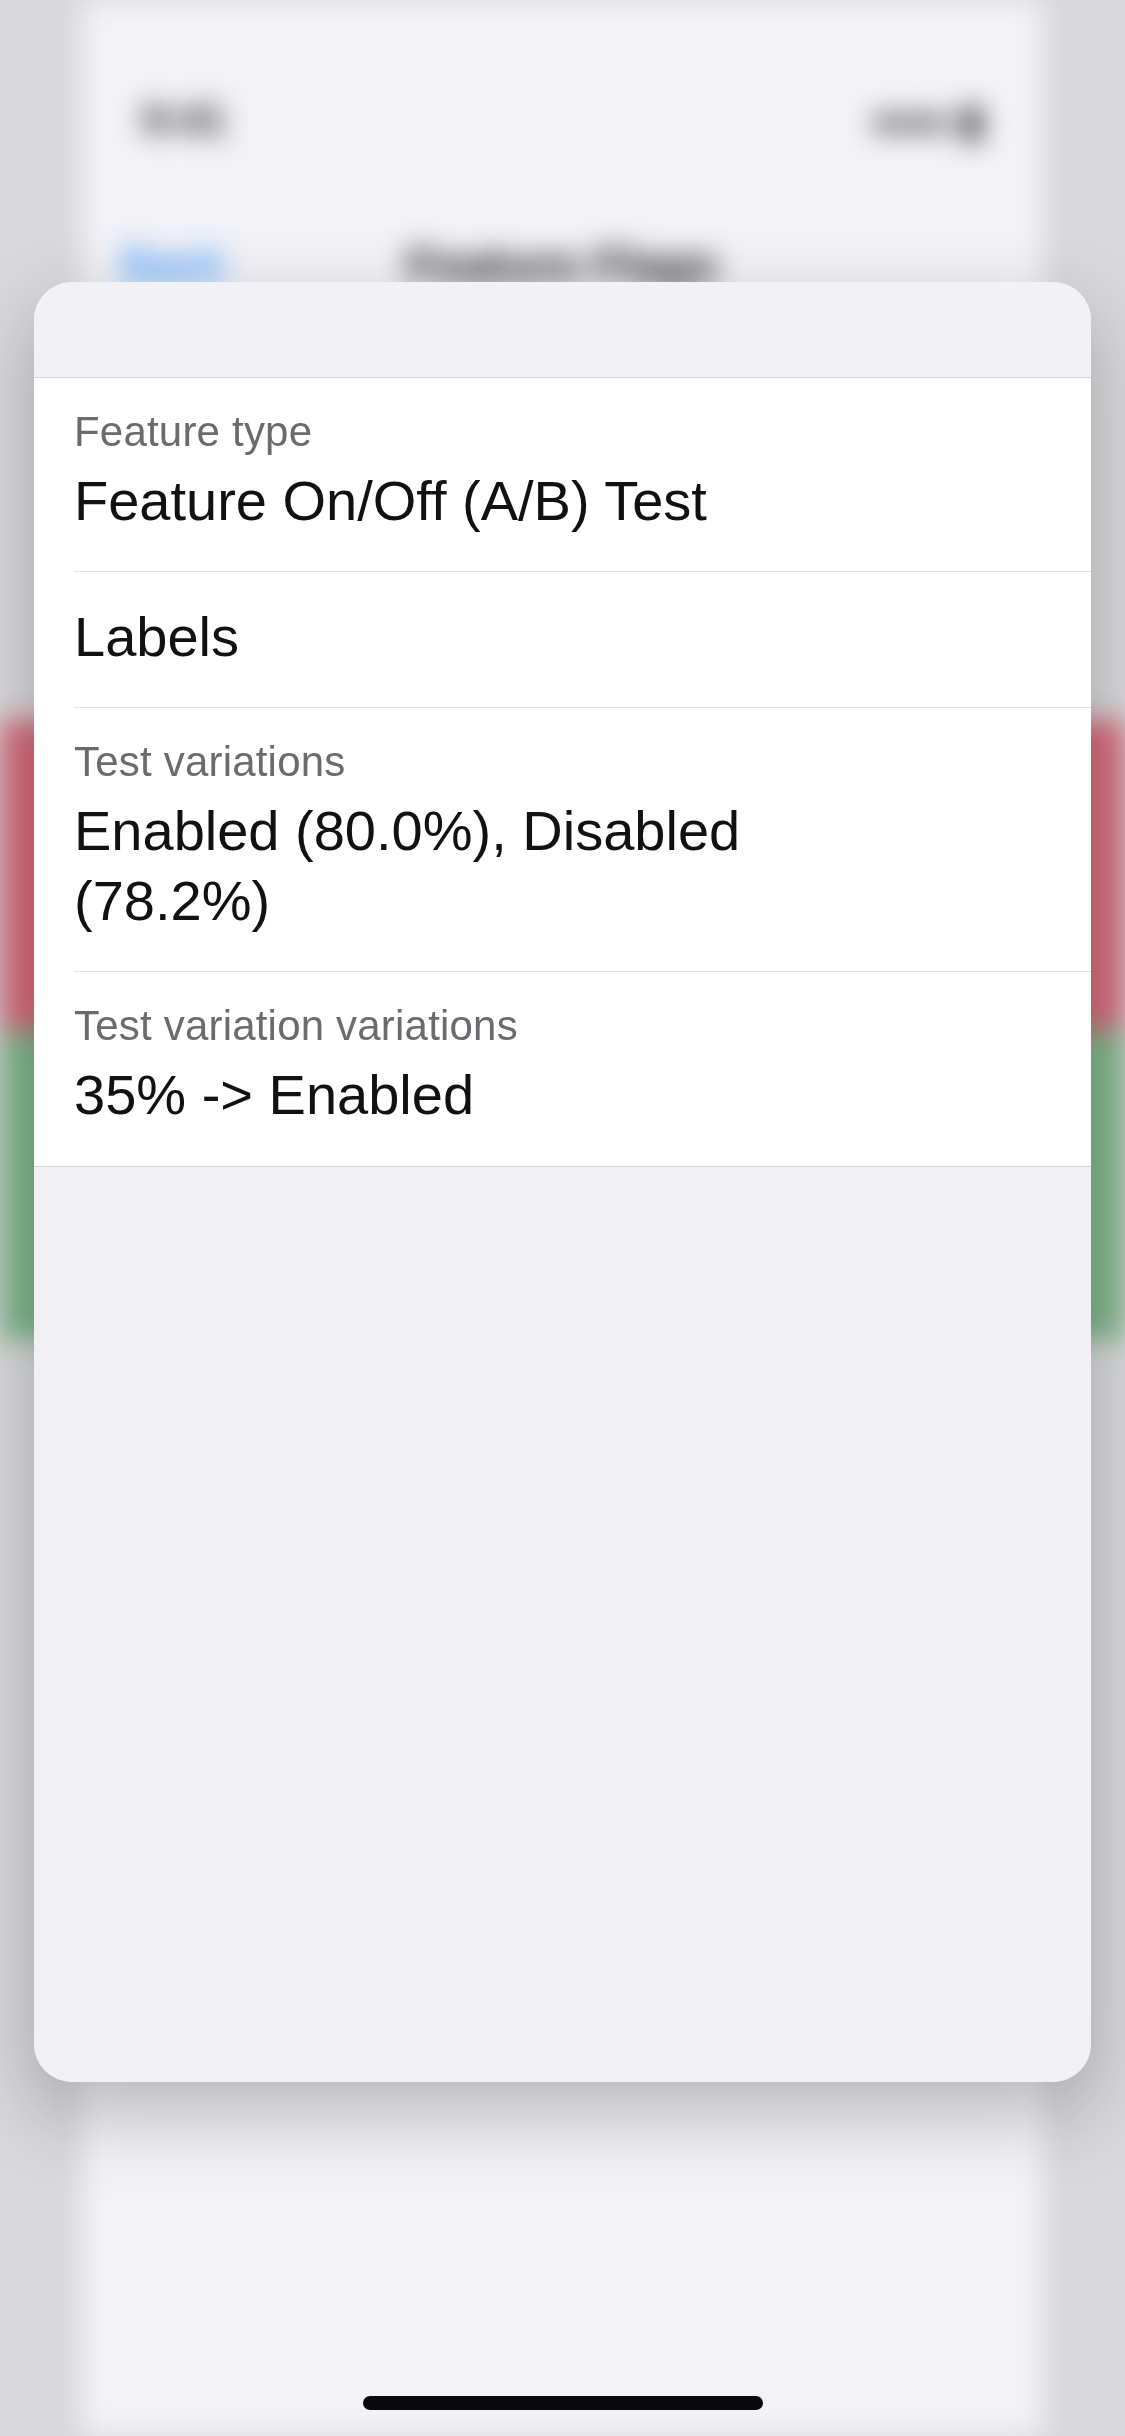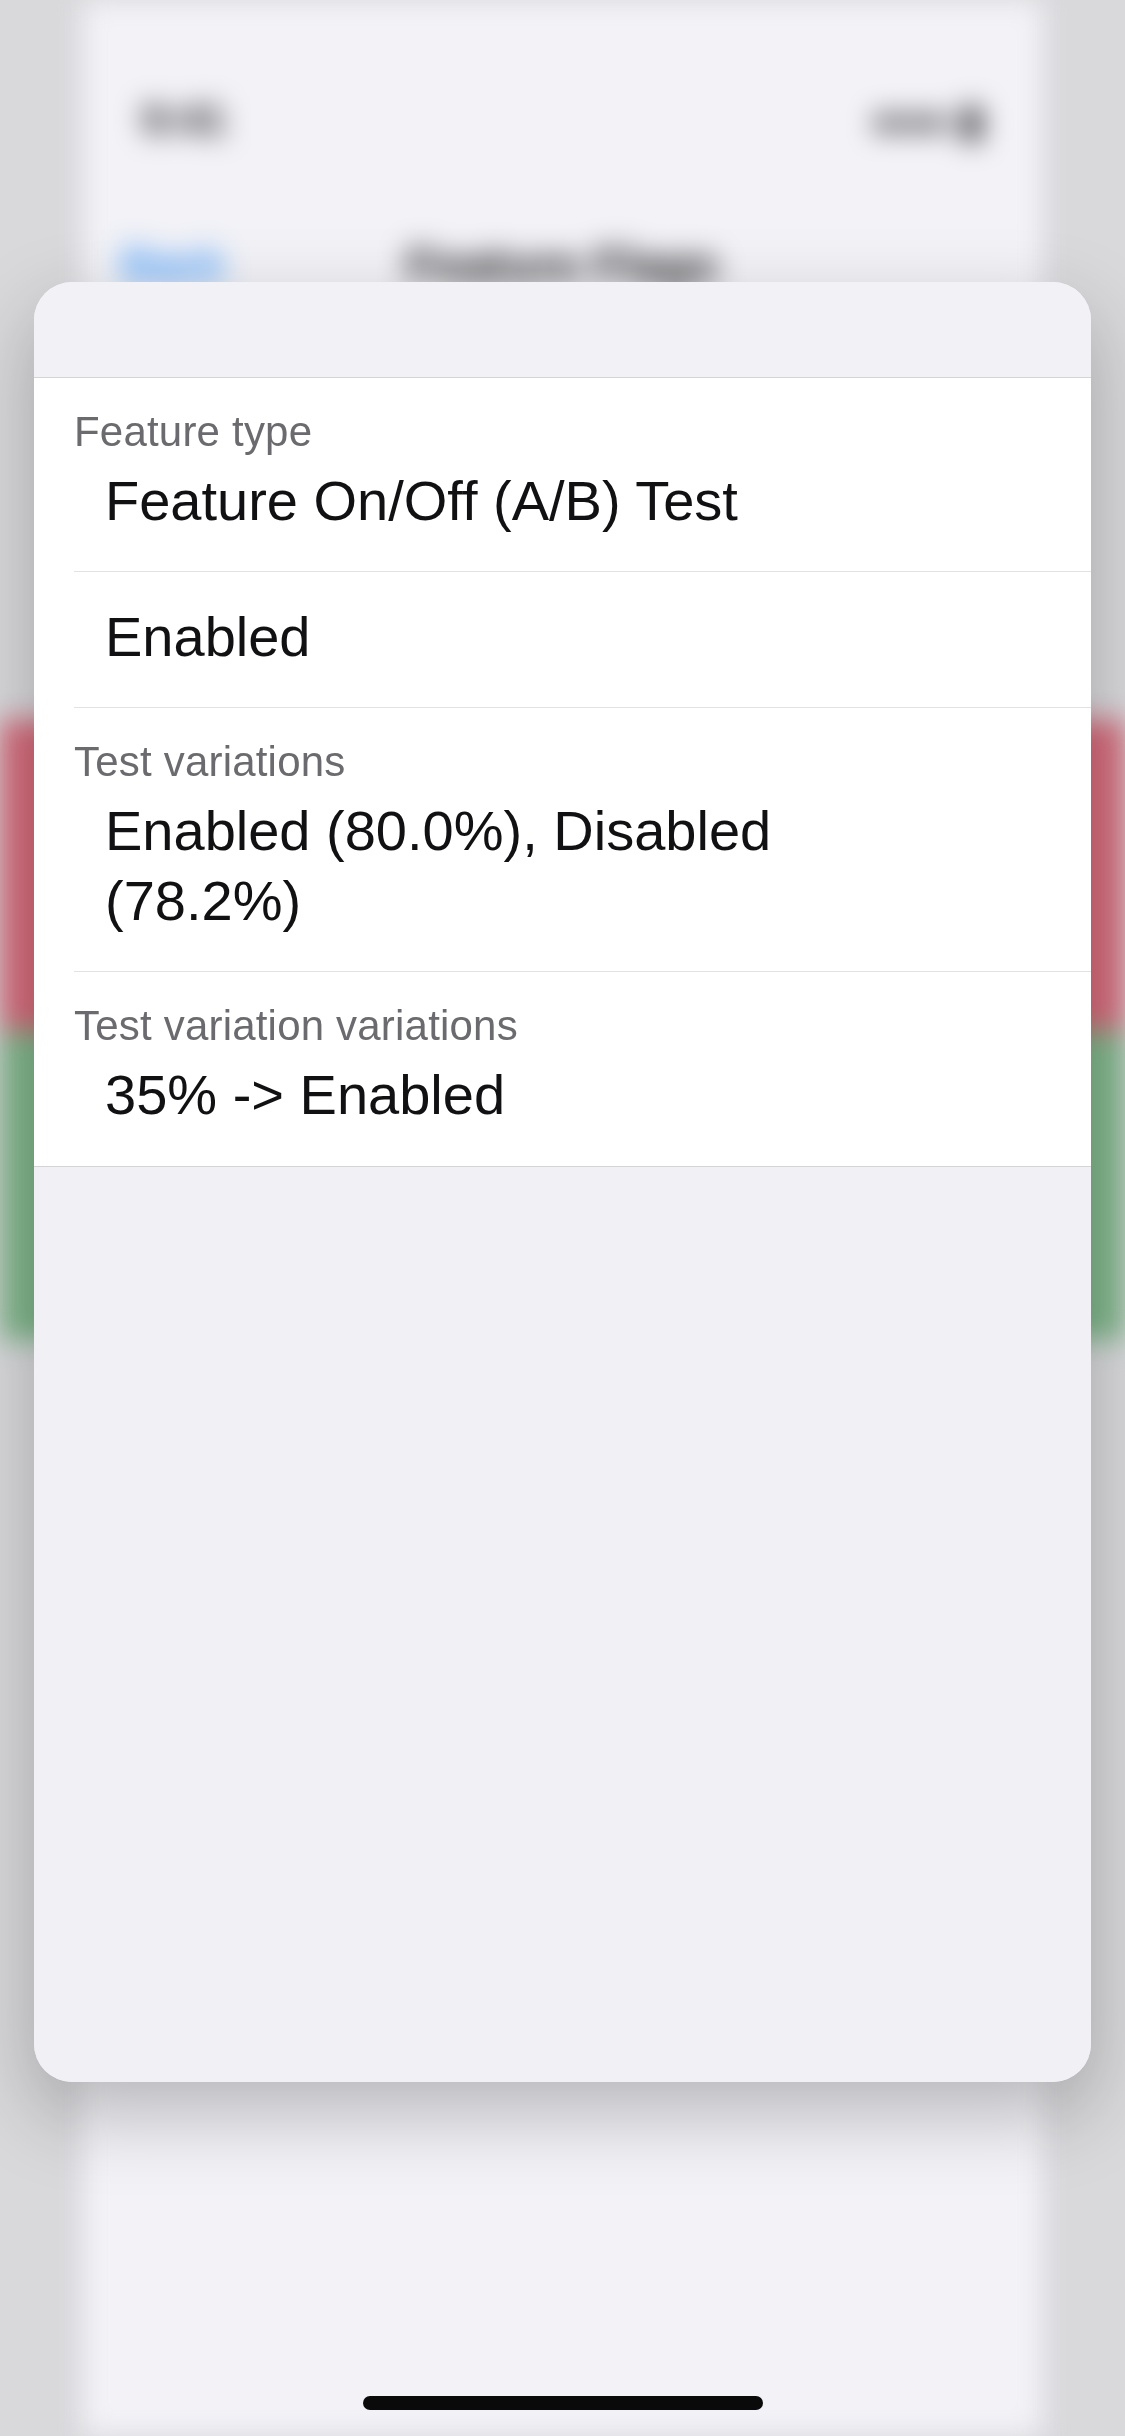--- a/index.html
+++ b/index.html
@@ -67,21 +67,20 @@
     font-weight: 400;
     letter-spacing: 0.2px;
     margin-bottom: 10px;
   }
   .cell-val {
     color: #111113;
     font-size: 56px;
     font-weight: 400;
     line-height: 1.25;
     max-width: 700px;
-    margin-left: 31px;
   }
 
   .sheet-body {
     background: #f1f1f5;
     height: 100%;
   }
   .sheet-list {
     background: #ffffff;
     border-bottom: 1px solid #d4d4d8;
   }
@@ -129,21 +128,21 @@
   <div class="sheet-header"></div>
   <div class="sheet-body">
     <div class="sheet-list">
 
       <div class="row">
         <div class="cell-sub">Feature type</div>
         <div class="cell-val">Feature On/Off (A/B) Test</div>
       </div>
 
       <div class="row">
-        <div class="cell-val">Enabled</div>
+        <div class="cell-val">Labels</div>
       </div>
 
       <div class="row">
         <div class="cell-sub">Test variations</div>
         <div class="cell-val">Enabled (80.0%), Disabled (78.2%)</div>
       </div>
 
       <div class="row">
         <div class="cell-sub">Test variation variations</div>
         <div class="cell-val">35% -&gt; Enabled</div>

